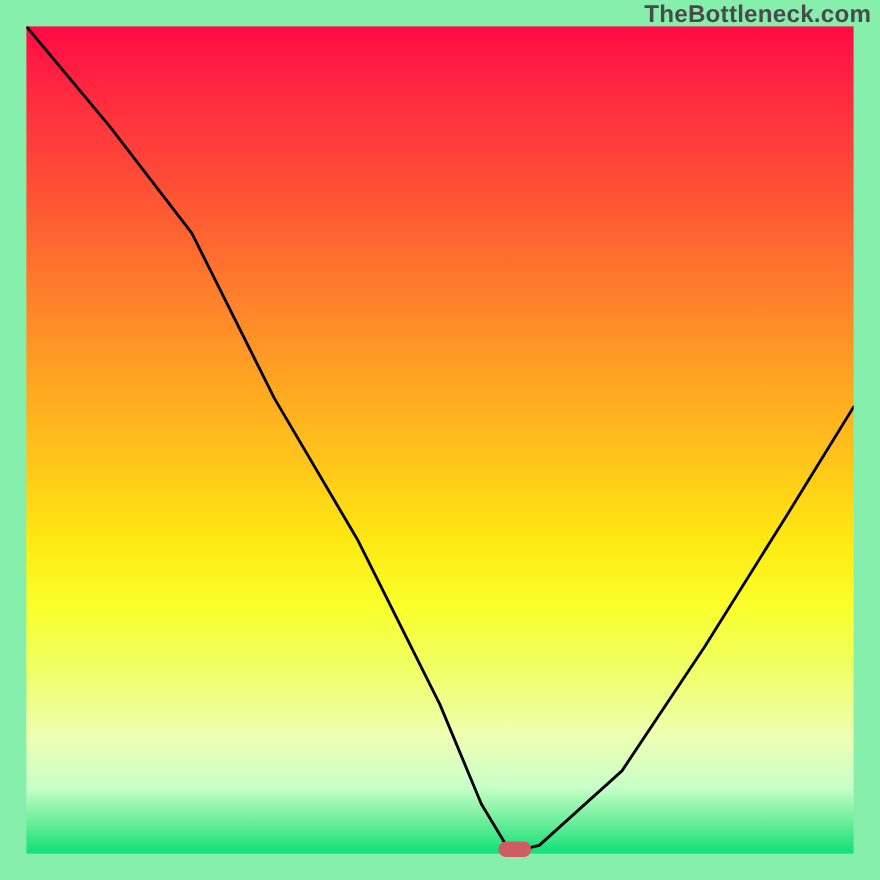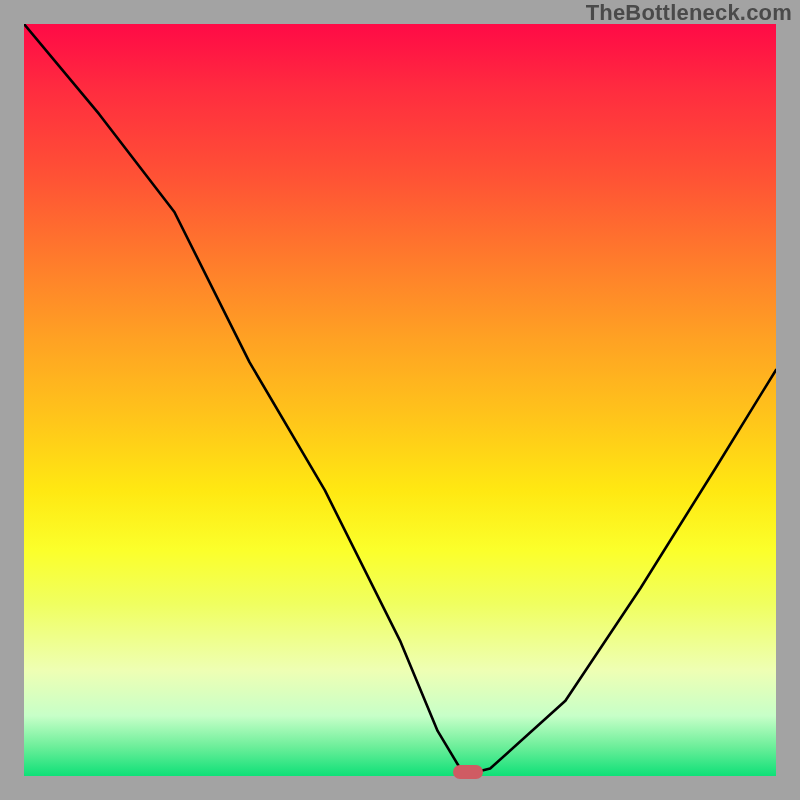--- a/index.html
+++ b/index.html
@@ -7,21 +7,21 @@
     padding: 0;
     width: 800px;
     height: 800px;
     overflow: hidden;
     font-family: Arial, Helvetica, sans-serif;
   }
   .frame {
     position: relative;
     width: 800px;
     height: 800px;
-    background: #a3a3a3;
+    background: #86efac;
   }
   .watermark {
     position: absolute;
     top: 0;
     right: 8px;
     color: #4a4a4a;
     font-size: 22px;
     font-weight: 600;
     letter-spacing: 0.2px;
     z-index: 5;

